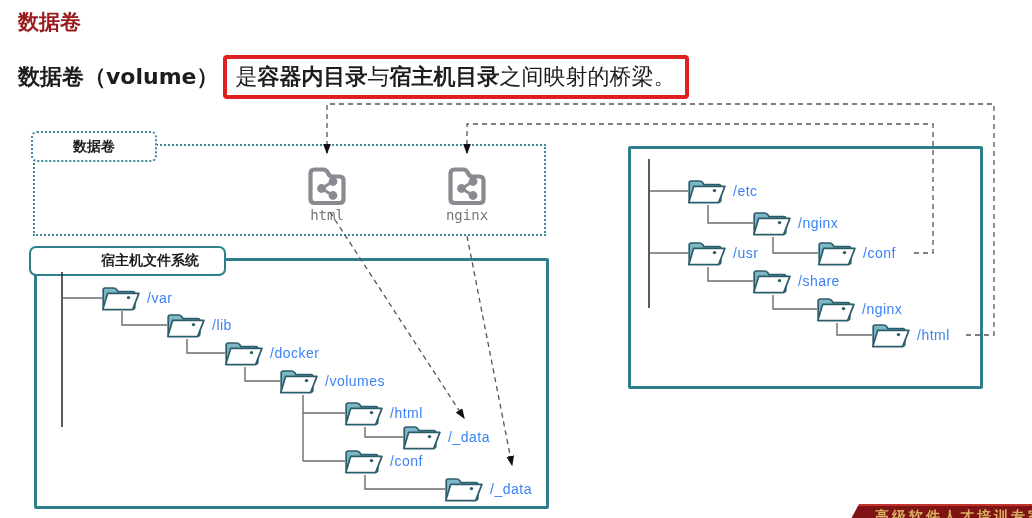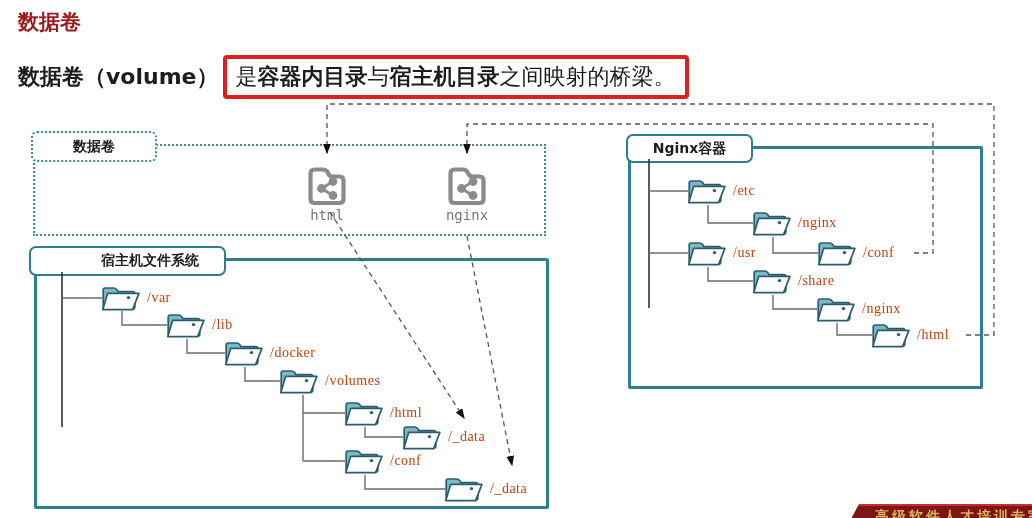--- a/index.html
+++ b/index.html
@@ -15,22 +15,22 @@
   
   .dotted-box{position:absolute;border:2px dotted #3a8a99;background:transparent;}
   .solid-box{position:absolute;border:3px solid #2e7e8e;border-radius:2px;background:transparent;}
   .panel-tag{position:absolute;display:flex;align-items:center;justify-content:center;
              background:#fff;font-size:14px;font-weight:bold;z-index:5;}
   .tag-dotted{border:2px dotted #3a8a99;border-radius:6px;}
   .tag-solid{border:2.5px solid #2e7e8e;border-radius:7px;}
   
   .fnode{position:absolute;display:flex;align-items:center;height:26px;z-index:4;}
   .fnode svg{width:38px;height:26px;flex:0 0 auto;}
-  .flabel{margin-left:7px;font-family:Liberation Serif, serif;
-          font-size:14px;color:#c2410c;letter-spacing:.5px;white-space:nowrap;}
+  .flabel{margin-left:7px;font-family:Liberation Sans, sans-serif;
+          font-size:14px;color:#3b82f6;letter-spacing:.5px;white-space:nowrap;}
   
   .vol-icon{position:absolute;width:48px;height:46px;z-index:4;}
   .vol-label{position:absolute;width:48px;text-align:center;
              font-family:"DejaVu Sans Mono","Liberation Mono",monospace;
              font-size:14px;color:#767676;z-index:4;}
   
   #overlay{position:absolute;left:0;top:0;z-index:6;pointer-events:none;}
   .conn{stroke:#6b6b6b;stroke-width:1.4;fill:none;}
   .trunk{stroke:#333;stroke-width:1.6;fill:none;}
   .dash{stroke:#555;stroke-width:1.3;fill:none;stroke-dasharray:5 4;}
@@ -135,21 +135,20 @@
     <span class="flabel">/conf</span>
     </div>
   <div class="fnode" style="left:445px;top:476px;">
     <svg>
         <use href="#sym-folder"></use>
       </svg>
     <span class="flabel">/_data</span>
     </div>
 
   <div class="solid-box" style="left:628px;top:146px;width:349px;height:237px;"></div>
-  <div class="panel-tag tag-solid" style="left:626px;top:134px;width:123px;height:25px;">Nginx容器</div>
 
   <div class="fnode" style="left:688px;top:178px;">
     <svg>
         <use href="#sym-folder"></use>
       </svg>
     <span class="flabel">/etc</span>
     </div>
   <div class="fnode" style="left:753px;top:210px;">
     <svg>
         <use href="#sym-folder"></use>

